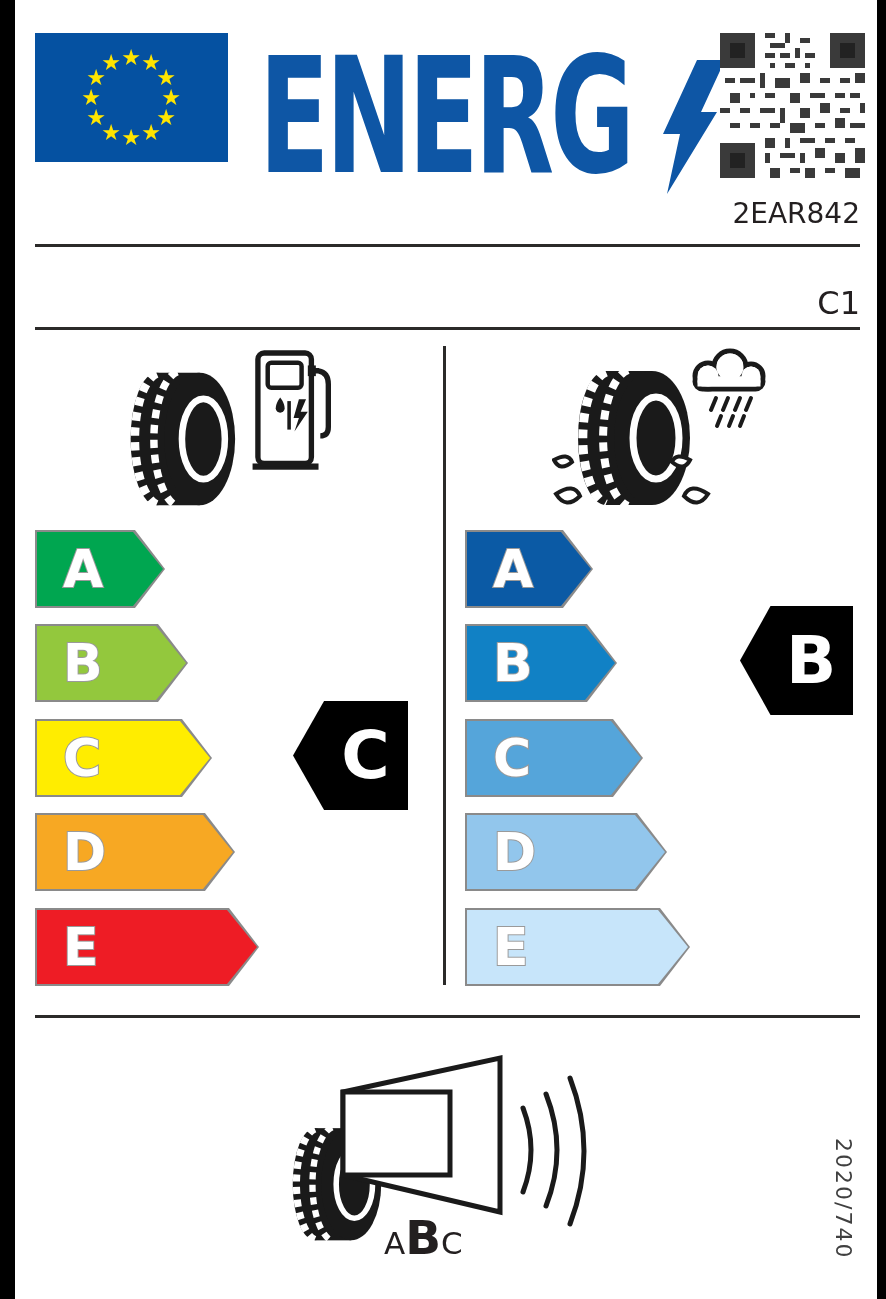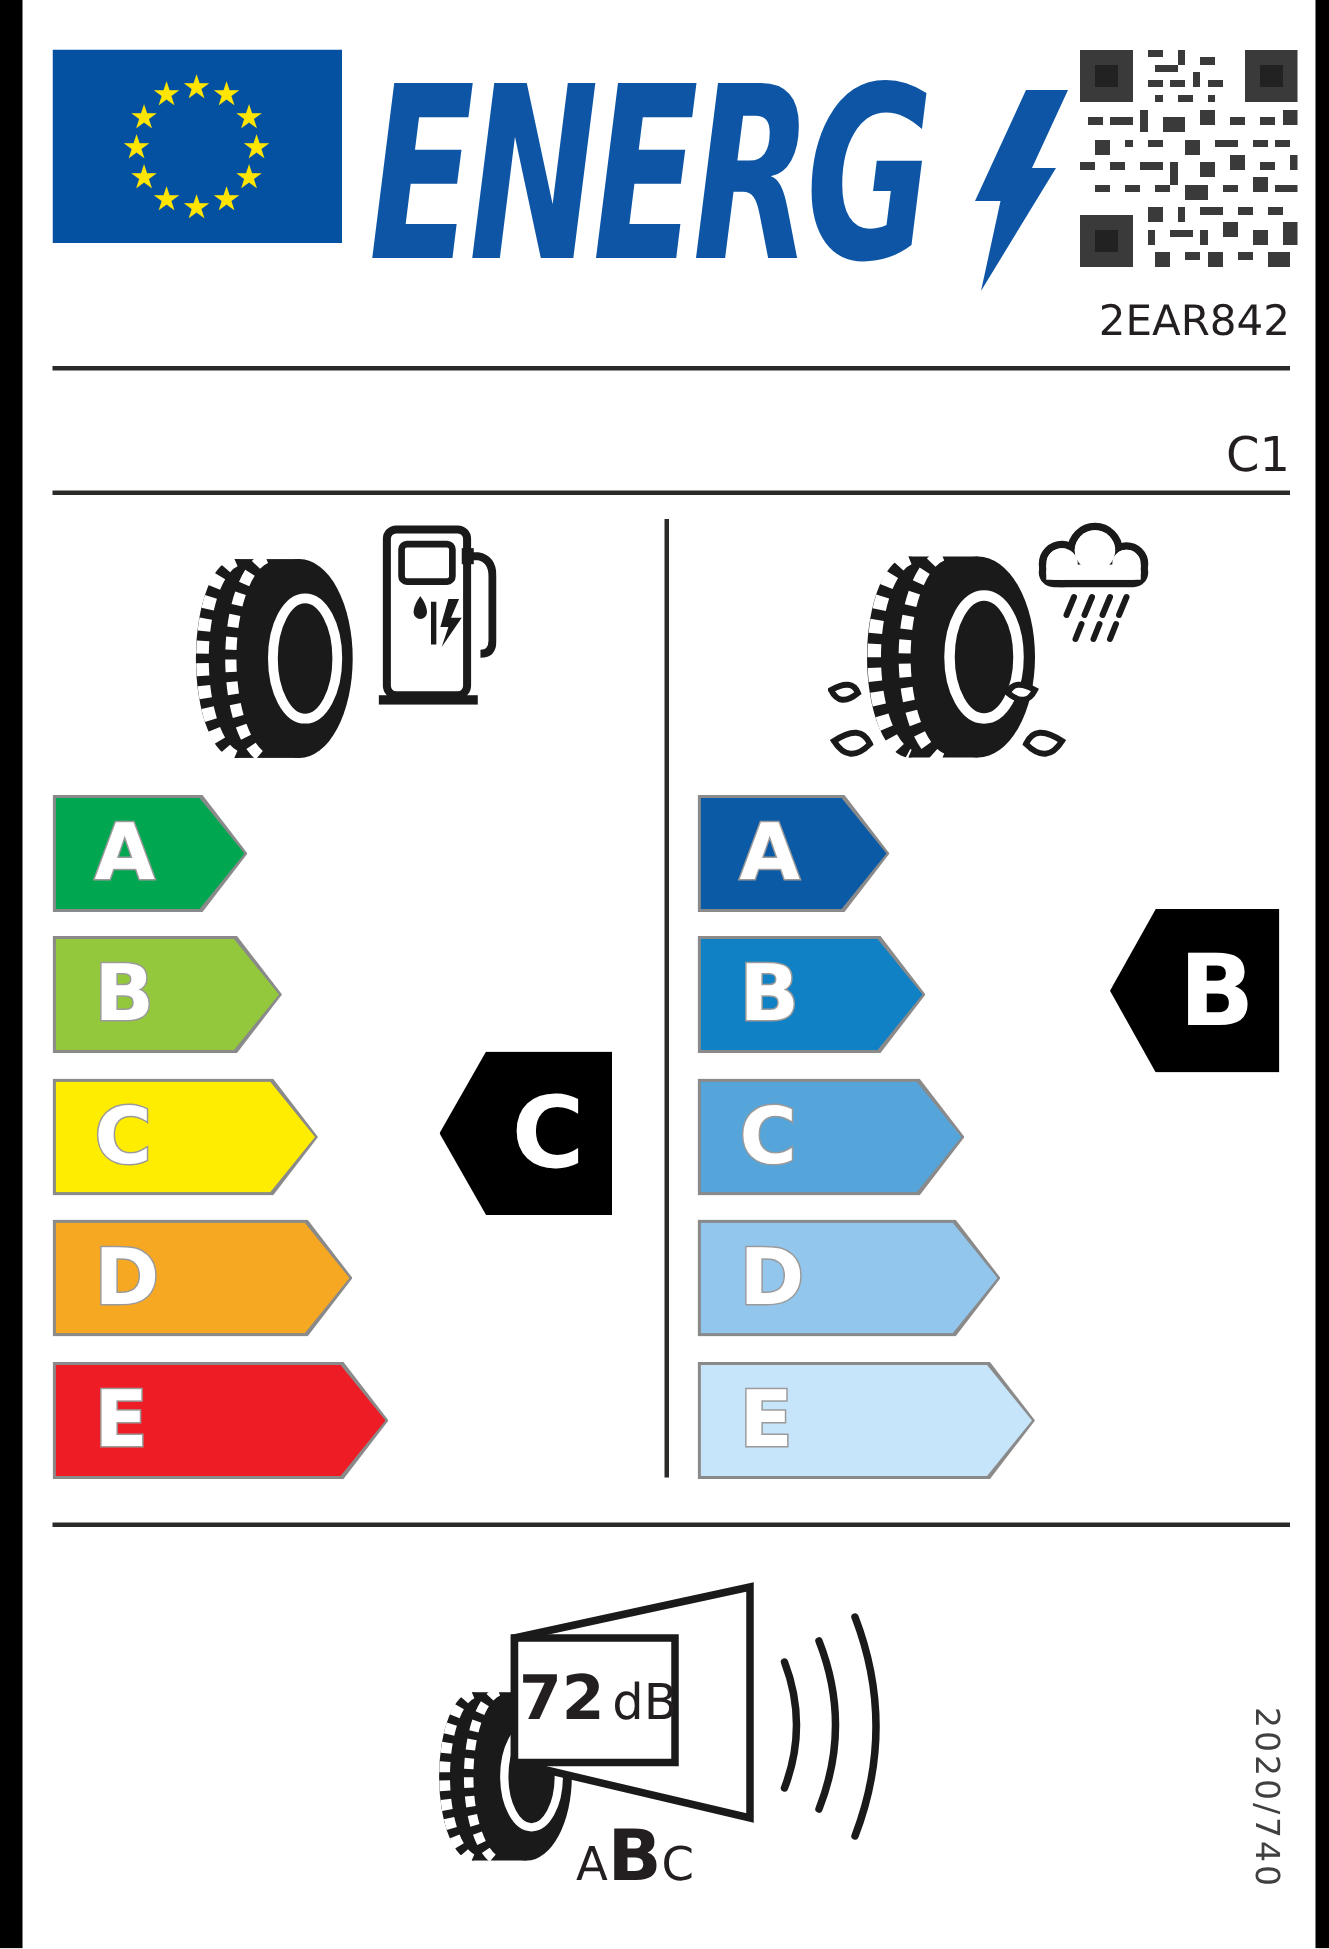--- a/index.html
+++ b/index.html
@@ -4,21 +4,21 @@
 <style>
   html,body{margin:0;padding:0;background:#fff;}
   body{font-family:"DejaVu Sans","Liberation Sans",sans-serif;color:#231f20;}
   .label{position:relative;width:886px;height:1299px;background:#fff;overflow:hidden;}
   .vborder{position:absolute;top:0;height:100%;background:#000;}
   .vborder.left{left:0;width:15px;}
   .vborder.right{right:0;width:9px;}
 
   
   .eu-flag{position:absolute;left:35px;top:33px;width:193px;height:129px;}
-  .energy-logo{position:absolute;left:246px;top:52px;height:130px;display:flex;align-items:flex-start;font-style:italic;}
+  .energy-logo{position:absolute;left:259px;top:52px;height:130px;display:flex;align-items:flex-start;}
   .energy-text{font-weight:bold;font-size:160px;line-height:130px;color:#0e56a5;letter-spacing:-6px;
                transform:scale(0.645,1);transform-origin:left top;white-space:nowrap;}
   .bolt{position:absolute;left:398px;top:8px;}
   .qr{position:absolute;left:720px;top:33px;width:145px;height:145px;}
 
   .brand{position:absolute;left:37px;top:201px;font-size:34px;font-weight:bold;letter-spacing:1px;}
   .model-code{position:absolute;right:26px;top:197px;font-size:28px;}
   .rule{position:absolute;left:35px;width:825px;height:3px;background:#2b2a29;}
   .rule1{top:244px;} .rule2{top:327px;} .rule3{top:1015px;}
   .tire-size{position:absolute;left:35px;top:263px;font-size:41px;}
@@ -245,24 +245,20 @@
       <path d="M56,3 A30,73 0 0 0 56,147" fill="none" stroke="#fff" stroke-width="8" stroke-dasharray="9 7"></path>
     </g>
     <g>
       <polygon points="63,52 220,18 220,172 63,135" fill="#fff" stroke="#1a1a1a" stroke-width="5" stroke-linejoin="miter"></polygon>
       <rect x="63" y="52" width="107" height="83" fill="#fff" stroke="#1a1a1a" stroke-width="5"></rect>
       <path d="M243,68 q16,42 0,84" fill="none" stroke="#1a1a1a" stroke-width="5" stroke-linecap="round"></path>
       <path d="M266,54 q22,56 0,112" fill="none" stroke="#1a1a1a" stroke-width="5" stroke-linecap="round"></path>
       <path d="M290,38 q28,73 0,146" fill="none" stroke="#1a1a1a" stroke-width="5" stroke-linecap="round"></path>
     </g>
   </svg>
-  <div class="noise-val">
-    <span class="v">72</span>
-    <span class="u">dB</span>
-  </div>
   <div class="noise-classes">
     <span class="c">A</span>
     <span class="c rated">B</span>
     <span class="c">C</span>
   </div>
 
   <div class="regulation">2020/740</div>
 </div>
 
 </body></html>

